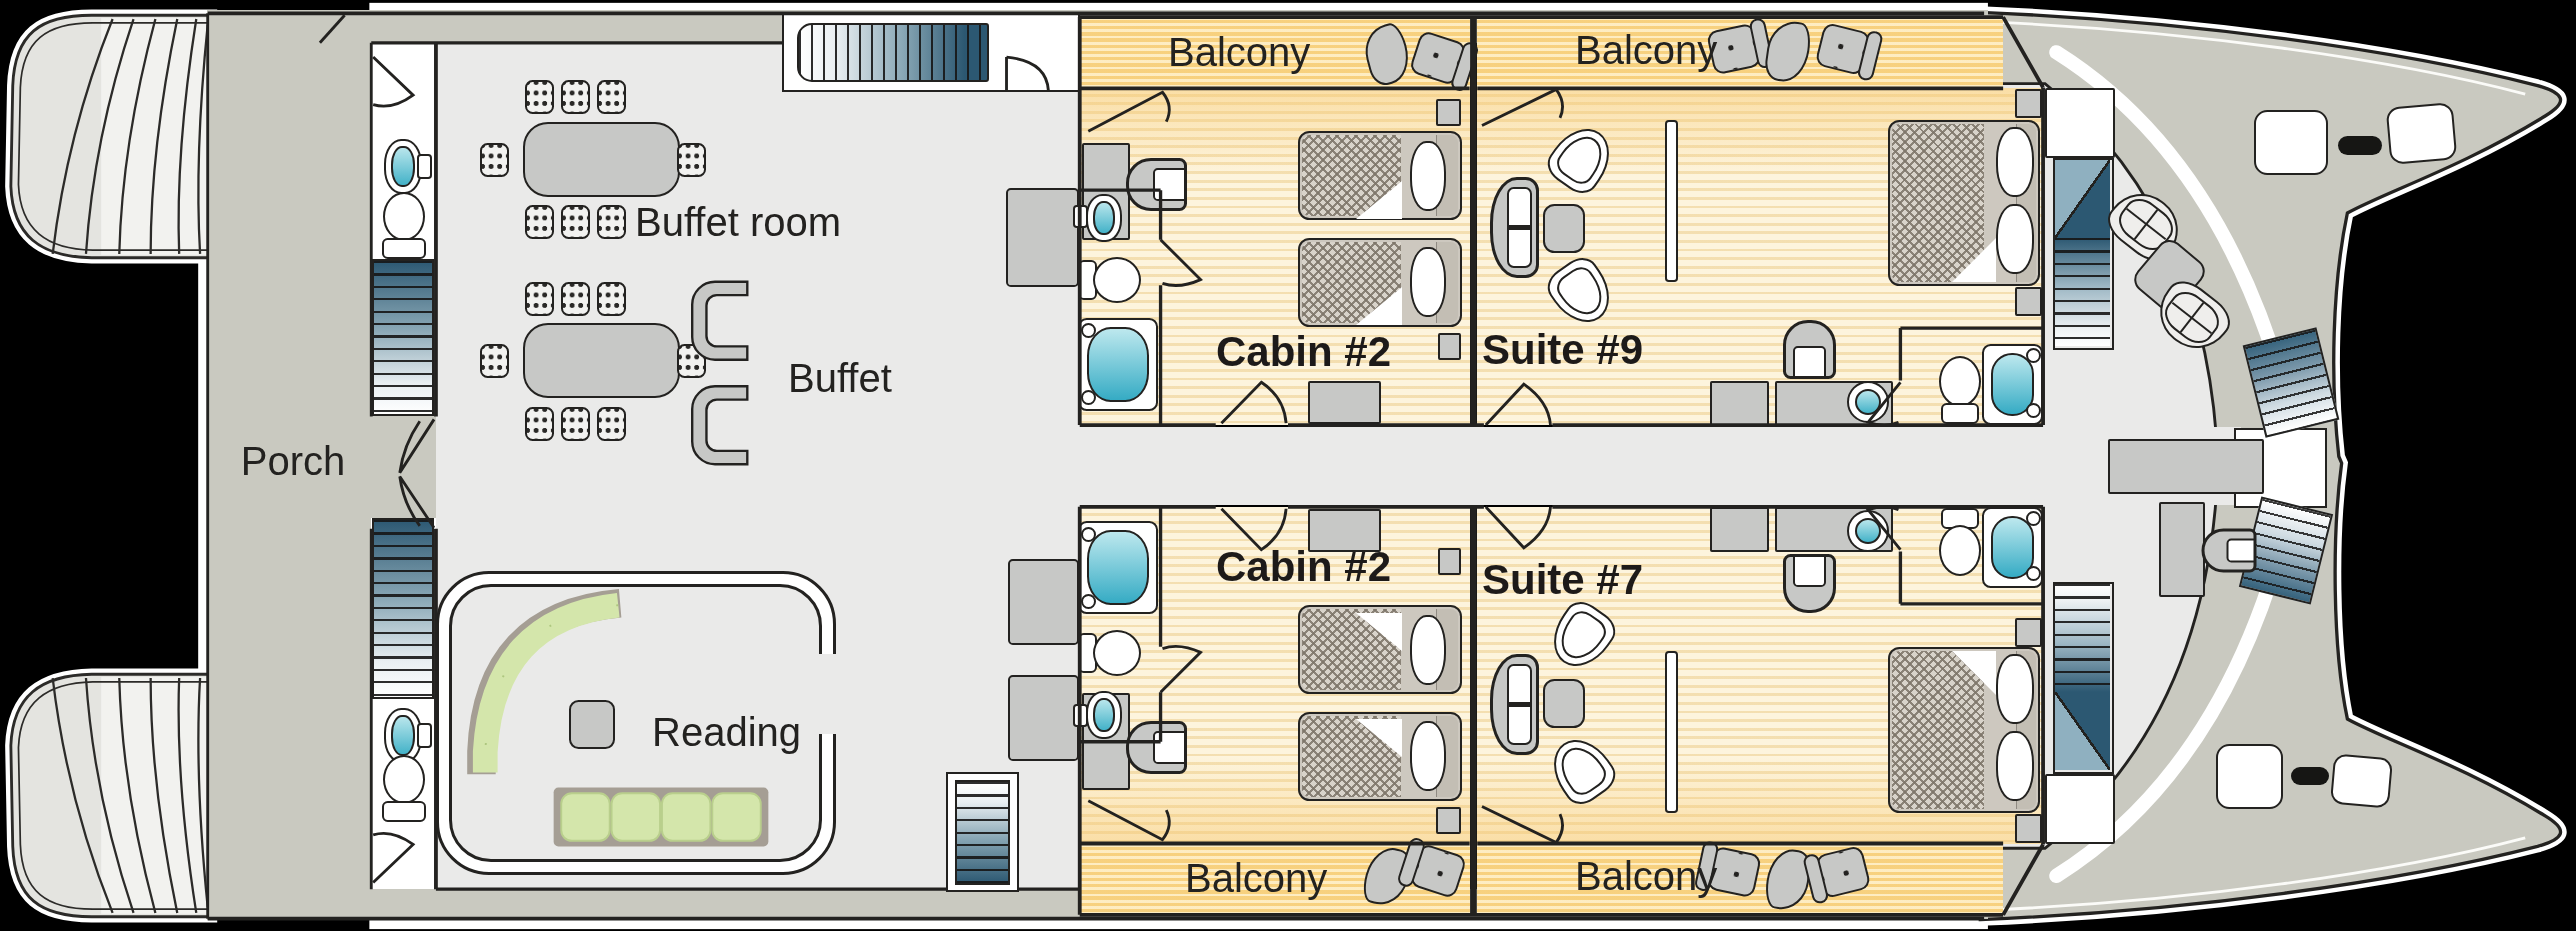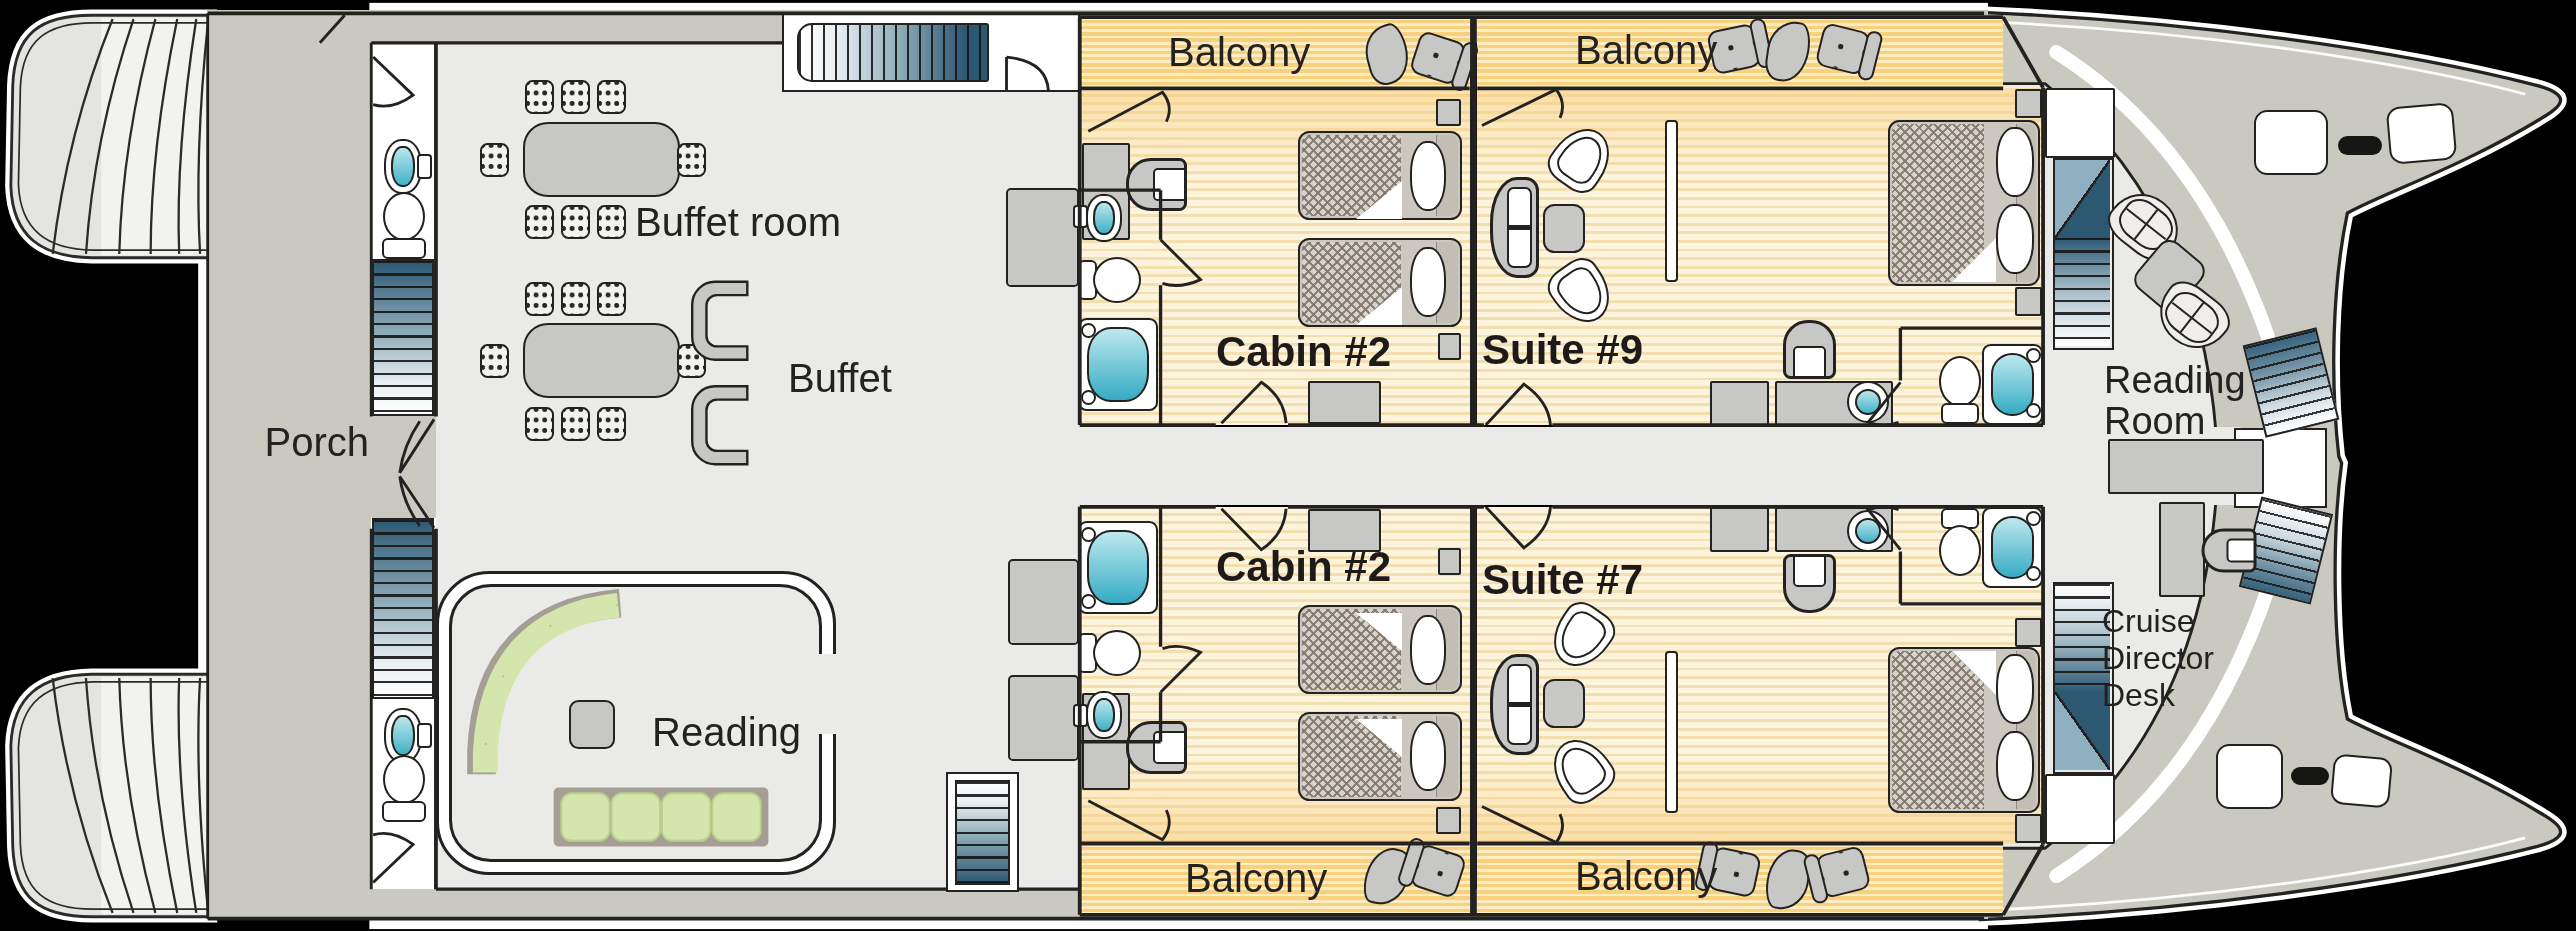--- a/index.html
+++ b/index.html
@@ -413,29 +413,27 @@
       <path d="M1998 402 L1964 444 Q1982 450 1996 444"></path>
       <path d="M1998 578 L1964 536 Q1982 530 1996 536"></path>
       <path d="M1144 138 L1222 97 Q1234 112 1226 128"></path>
       <path d="M1144 842 L1222 883 Q1234 868 1226 852"></path>
       <path d="M1558 132 L1636 94 Q1647 109 1640 124"></path>
       <path d="M1558 848 L1636 886 Q1647 871 1640 856"></path>
     </g>
   </svg>
 
   
-  <div class="lbl" style="left:217px;top:422px;width:152px;text-align:right">Porch</div>
+  <div class="lbl" style="left:217px;top:441px;width:152px;text-align:center">Porch</div>
   <div class="lbl" style="left:635px;top:202px">Buffet room</div>
   <div class="lbl" style="left:788px;top:358px">Buffet</div>
   <div class="lbl" style="left:652px;top:712px">Reading</div>
   <div class="lblb" style="left:1216px;top:331px">Cabin #2</div>
   <div class="lblb" style="left:1216px;top:546px">Cabin #2</div>
   <div class="lblb" style="left:1482px;top:329px">Suite #9</div>
   <div class="lblb" style="left:1482px;top:559px">Suite #7</div>
   <div class="lbl" style="left:1168px;top:32px">Balcony</div>
   <div class="lbl" style="left:1575px;top:30px">Balcony</div>
   <div class="lbl" style="left:1185px;top:858px">Balcony</div>
   <div class="lbl" style="left:1575px;top:856px">Balcony</div>
-  <div class="lbl wrap" style="left:2104px;top:360px;width:176px;font-size:38px;line-height:1.07">Reading Room</div>
-  <div class="lbl wrap" style="left:2102px;top:603px;width:143px;font-size:32px;line-height:1.16">Cruise Director Desk</div>
 
 </div>
 
 
 </body></html>

